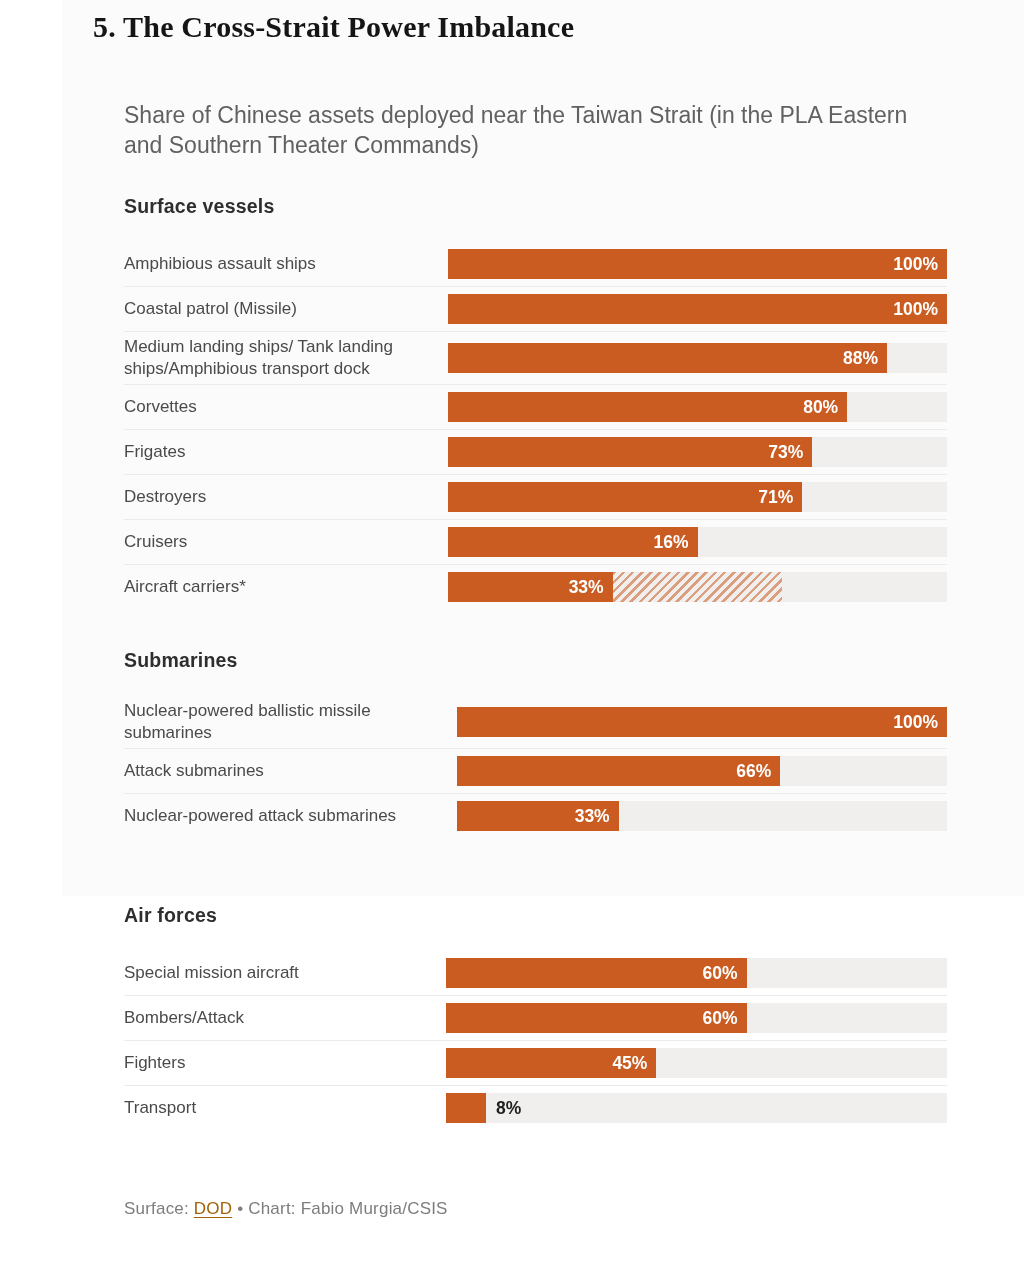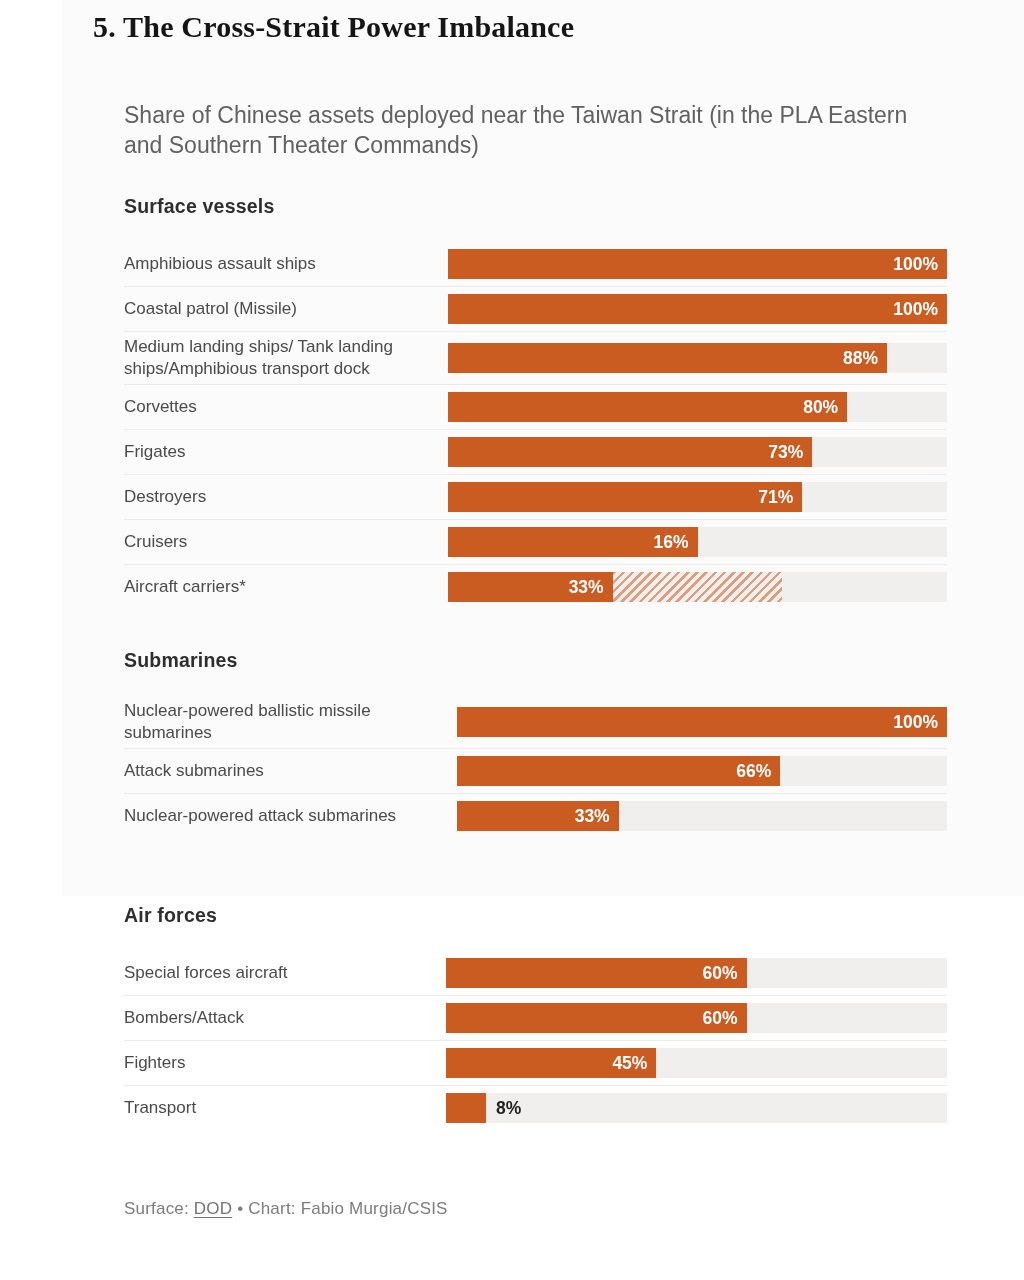--- a/index.html
+++ b/index.html
@@ -93,21 +93,21 @@
   }
   .val--in { right: 9px; color: var(--value-in, #FFFFFF); }
   .val--out { color: var(--value-out, #1F1F1F); }
   .source {
     margin-top: 70px;
     font-size: 17px;
     color: #7d7d7d;
     letter-spacing: 0.2px;
   }
   .src-link {
-    color: #737373;
+    color: #a16207;
     text-decoration: underline;
     text-underline-offset: 3px;
     cursor: pointer;
   }
 </style>
 </head>
 <body>
 
 <div class="panel">
   <h1 class="title">5. The Cross-Strait Power Imbalance</h1>
@@ -205,21 +205,21 @@
             <div class="track">
               <div class="fill" style="width: 33%;">
                 <span class="val val--in">33%</span>
               </div>
             </div>
           </div>
         </div>
         <div class="section sec-2">
           <div class="section-header">Air forces</div>
           <div class="row">
-            <div class="row-label">Special forces aircraft</div>
+            <div class="row-label">Special mission aircraft</div>
             <div class="track">
               <div class="fill" style="width: 60%;">
                 <span class="val val--in">60%</span>
               </div>
             </div>
           </div>
           <div class="row">
             <div class="row-label">Bombers/Attack</div>
             <div class="track">
               <div class="fill" style="width: 60%;">

